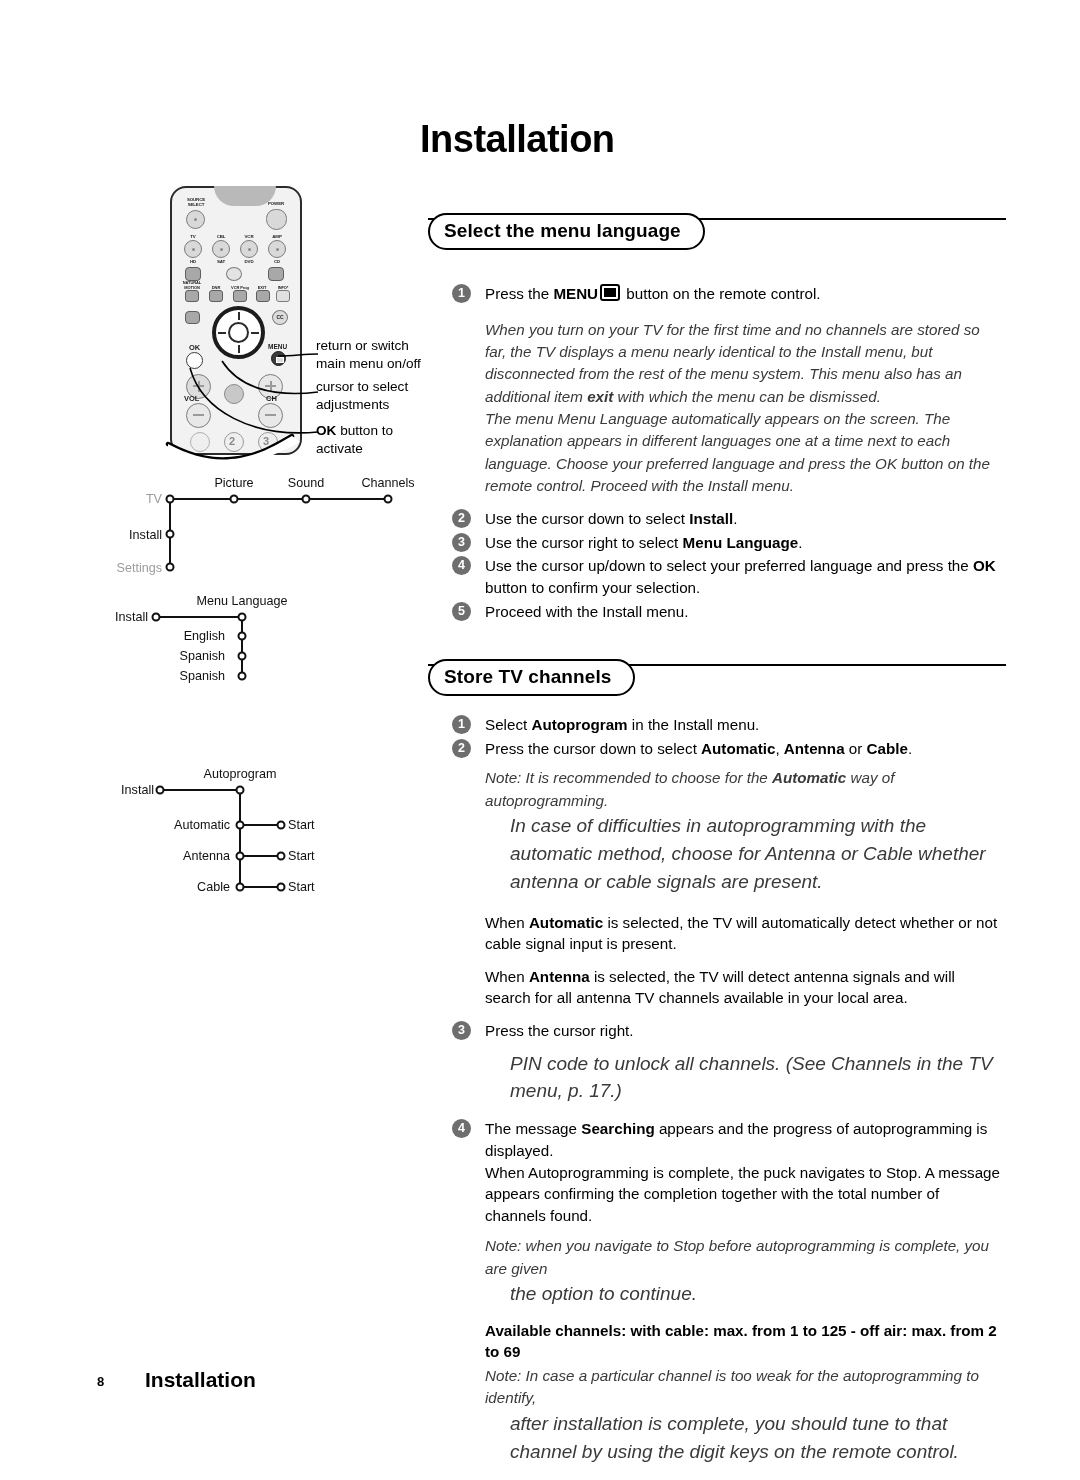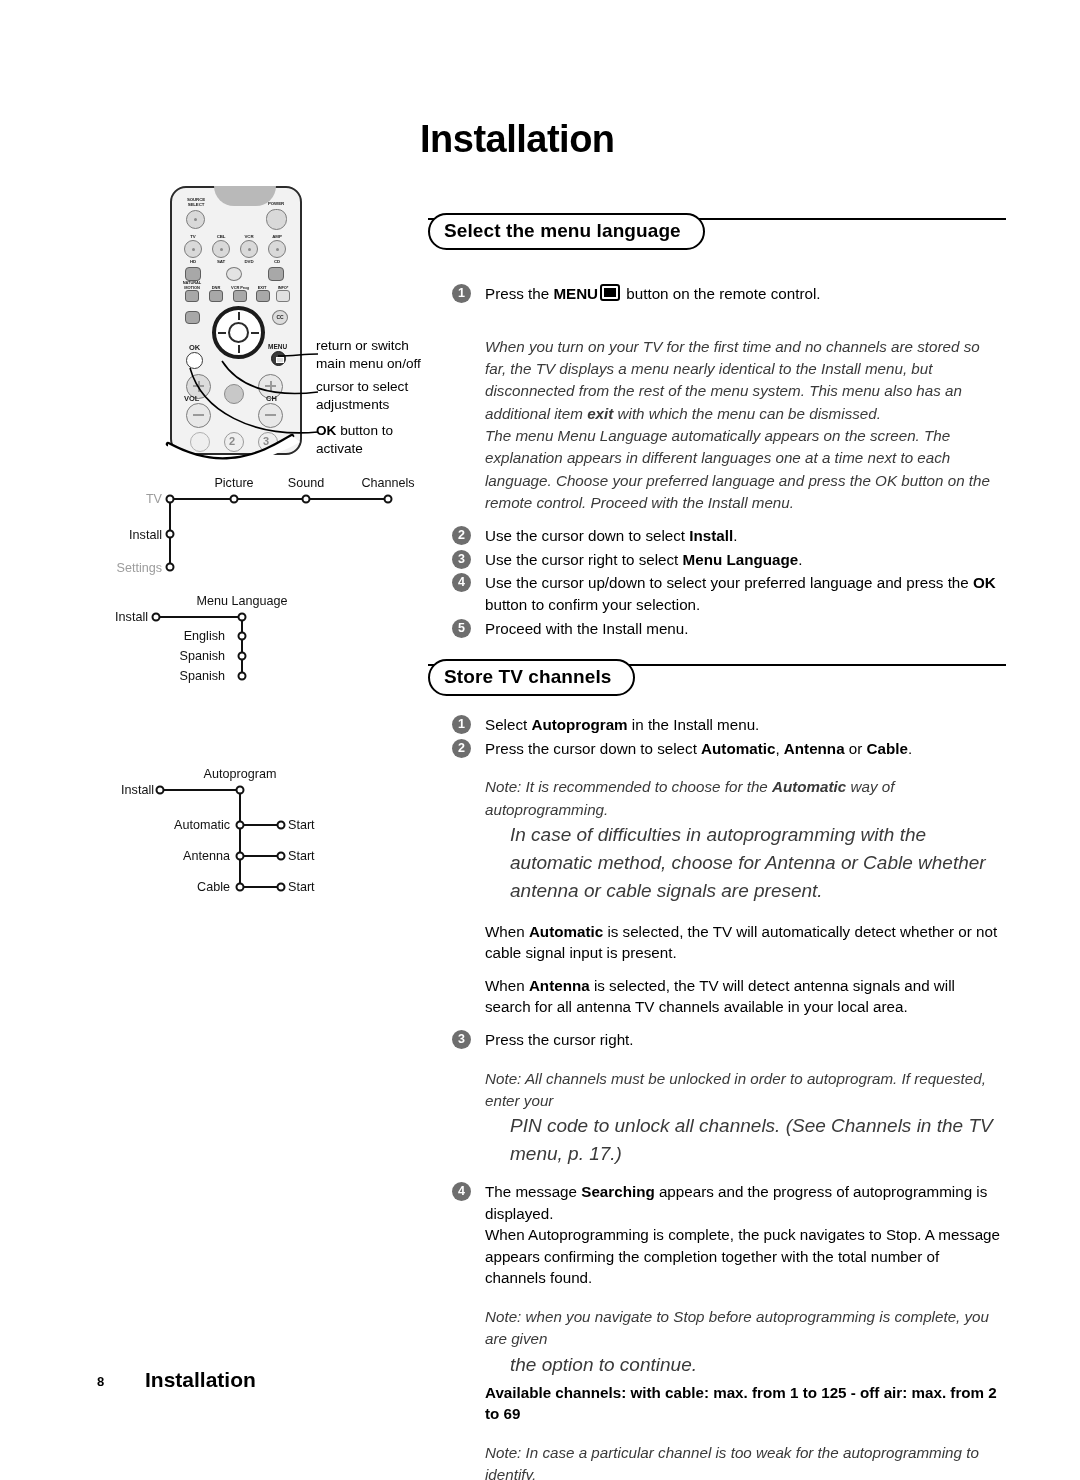--- a/index.html
+++ b/index.html
@@ -78,21 +78,20 @@
     padding-left: 33px;
     margin-bottom: 11px;
   }
   .italic {
     font-style: italic;
     color: #3a3a3a;
     font-size: 15.2px;
     line-height: 1.47;
     padding-left: 33px;
     margin-bottom: 11px;
-    margin-top: 17px;
   }
   .italic-indent {
     font-style: italic;
     color: #3a3a3a;
     font-size: 19px;
     line-height: 1.47;
     padding-left: 58px;
     margin-bottom: 0px;
   }
   b, .b { font-weight: bold; }
@@ -453,30 +452,29 @@
   <div class="italic-indent" style="margin-bottom:16px;">In case of difficulties in autoprogramming with the automatic method, choose for Antenna or Cable whether antenna or cable signals are present.</div>
 
   <div class="para">When <b>Automatic</b> is selected, the TV will automatically detect whether or not cable signal input is present.</div>
   <div class="para">When <b>Antenna</b> is selected, the TV will detect antenna signals and will search for all antenna TV channels available in your local area.</div>
 
   <div class="step" style="margin-bottom:8px;">
     <span class="num">3</span>
     <span>Press the cursor right.</span>
   </div>
 
-  <div class="italic" style="margin-bottom:0;">Note: All channels must be unlocked in order to autoprogram. If requested, enter your</div>
   <div class="italic-indent" style="margin-bottom:13px;">PIN code to unlock all channels. (See Channels in the TV menu, p. 17.)</div>
 
   <div class="step" style="margin-bottom:9px;">
     <span class="num">4</span>
     <span>The message <b>Searching</b> appears and the progress of autoprogramming is displayed.<br>When Autoprogramming is complete, the puck navigates to Stop. A message appears confirming the completion together with the total number of channels found.</span>
   </div>
 
   <div class="italic" style="margin-bottom:0;">Note: when you navigate to Stop before autoprogramming is complete, you are given</div>
-  <div class="italic-indent" style="margin-bottom:3px;">the option to continue.</div>
+  <div class="italic-indent" style="margin-bottom:12px;">the option to continue.</div>
 
   <div class="para" style="margin-bottom:2px; font-weight:bold;">Available channels:  with cable: max. from 1 to 125  -  off air: max. from 2 to 69</div>
 
   <div class="italic" style="margin-bottom:0;">Note: In case a particular channel is too weak for the autoprogramming to identify,</div>
   <div class="italic-indent" style="margin-bottom:0;">after installation is complete, you should tune to that channel by using the digit keys on the remote control.</div>
 
 </div>
 
 <div class="footer">
   <span class="pg">8</span>

